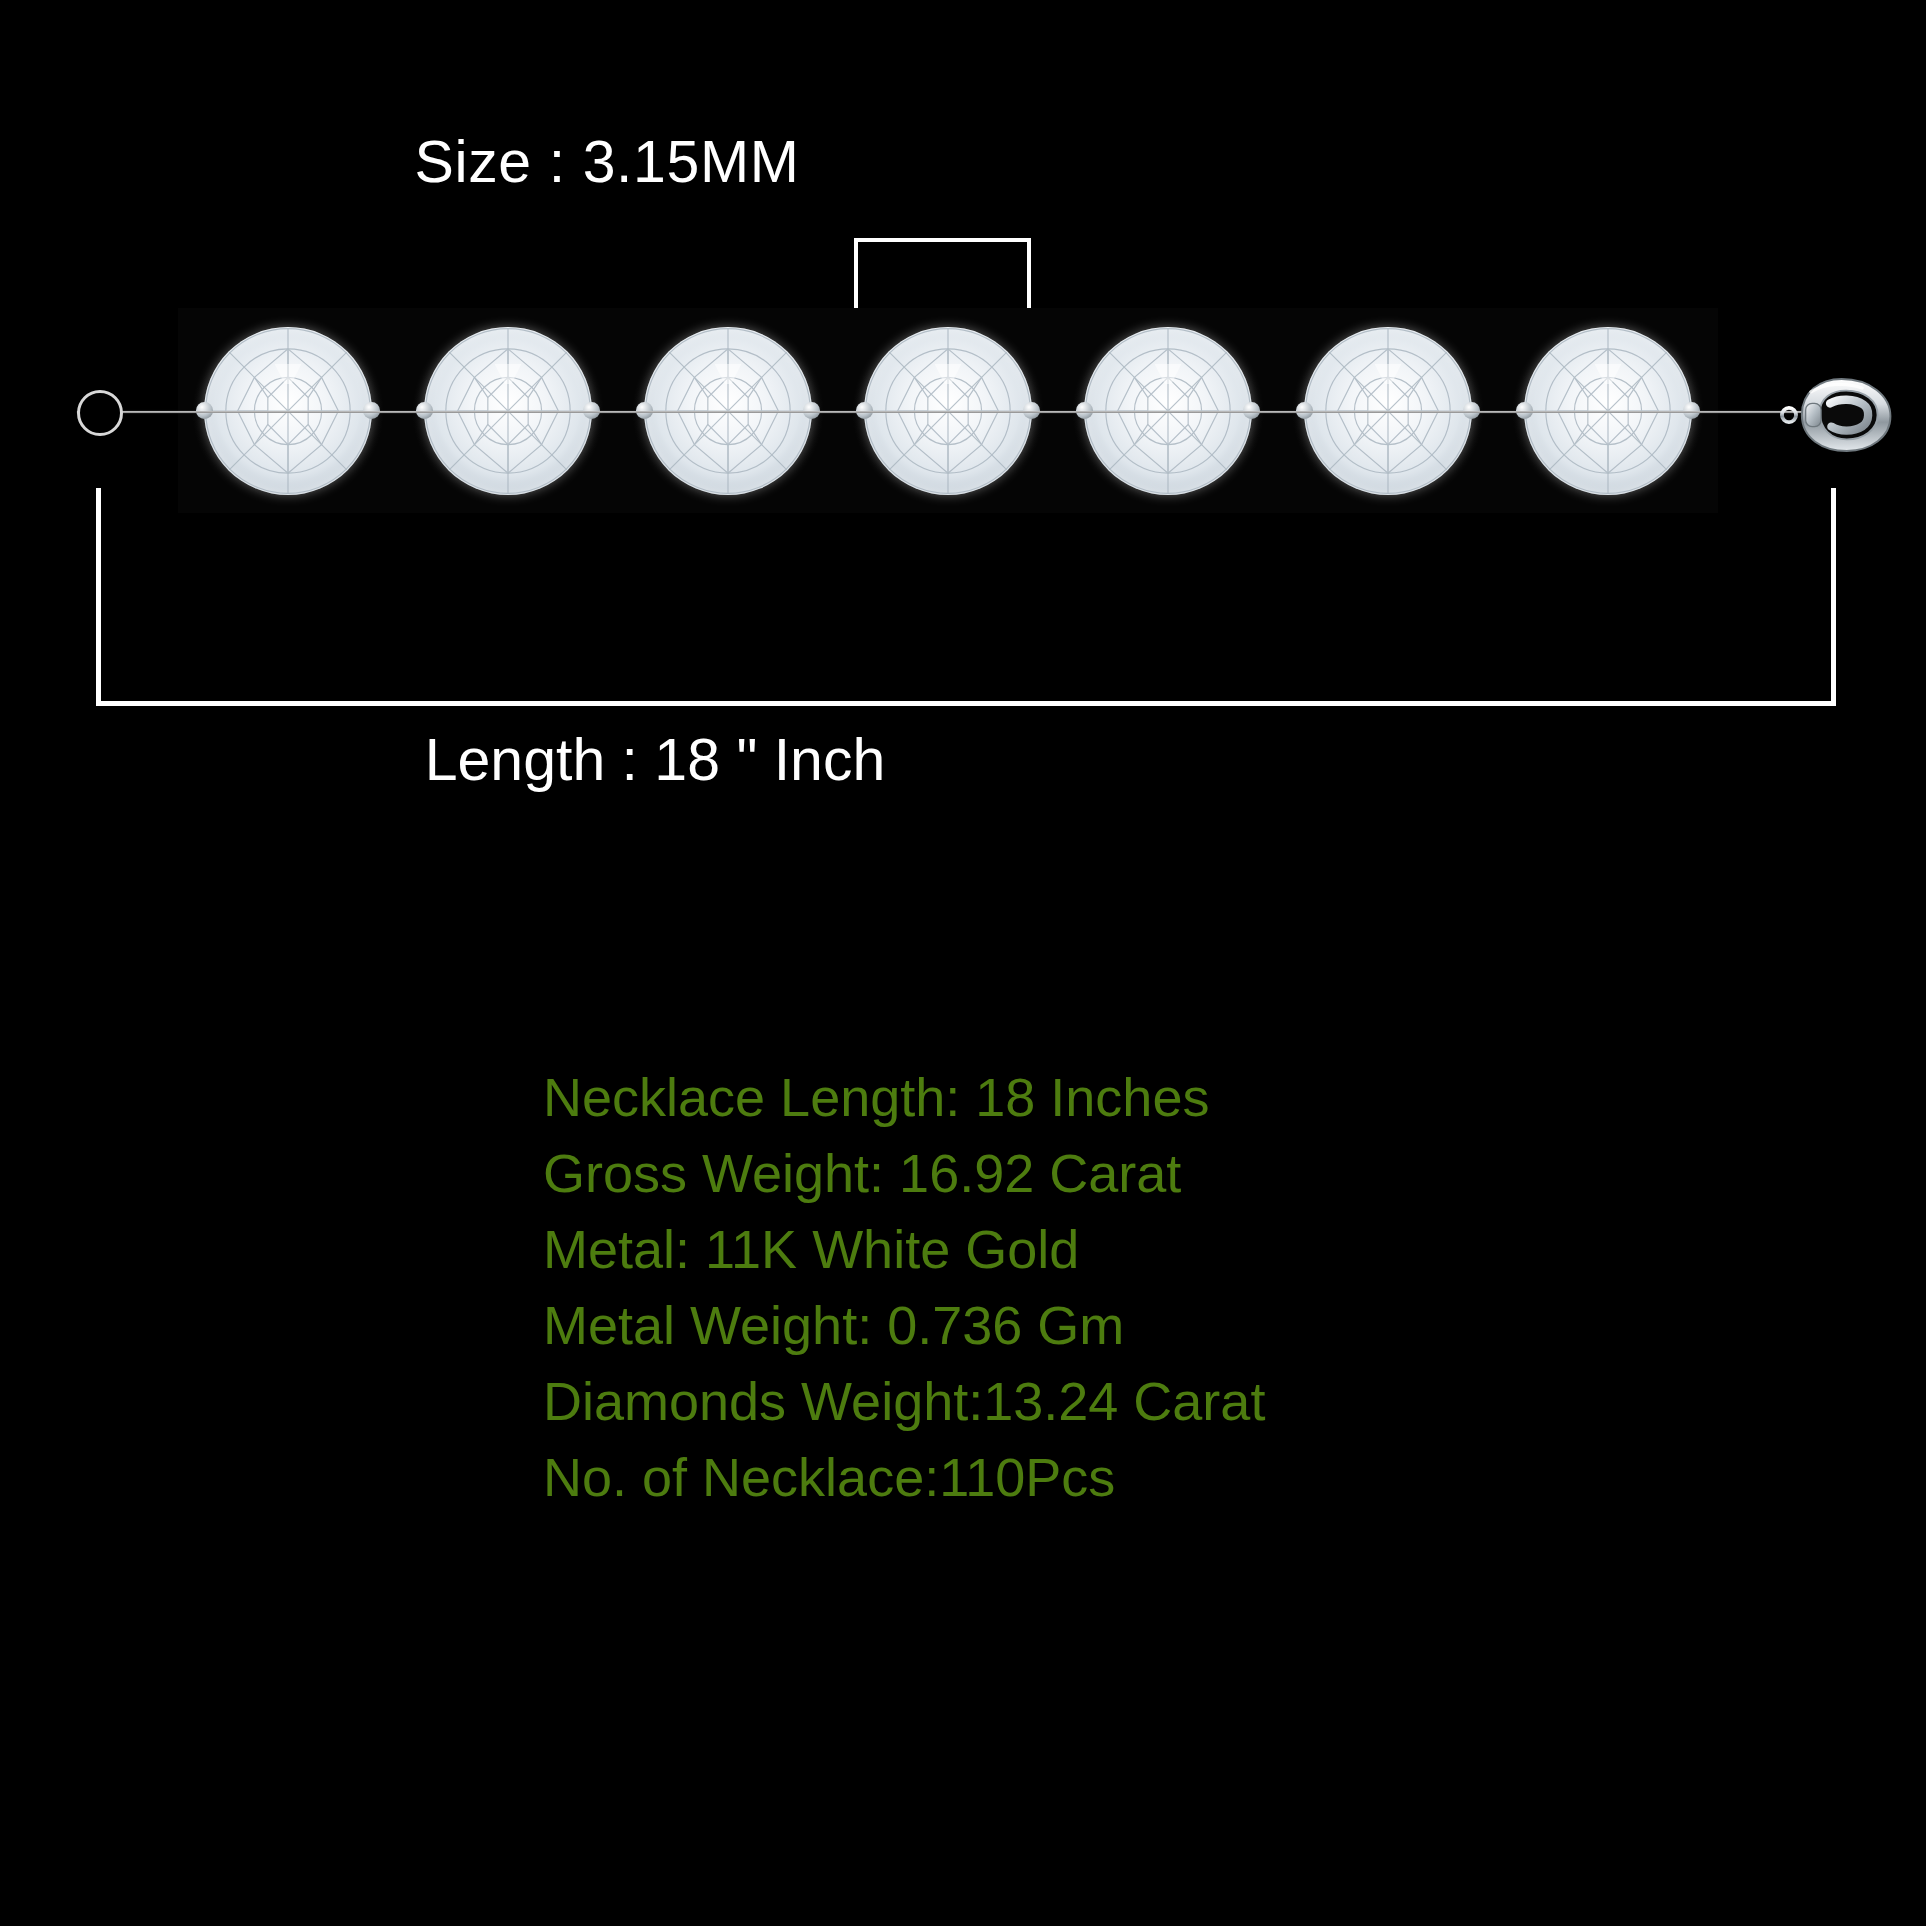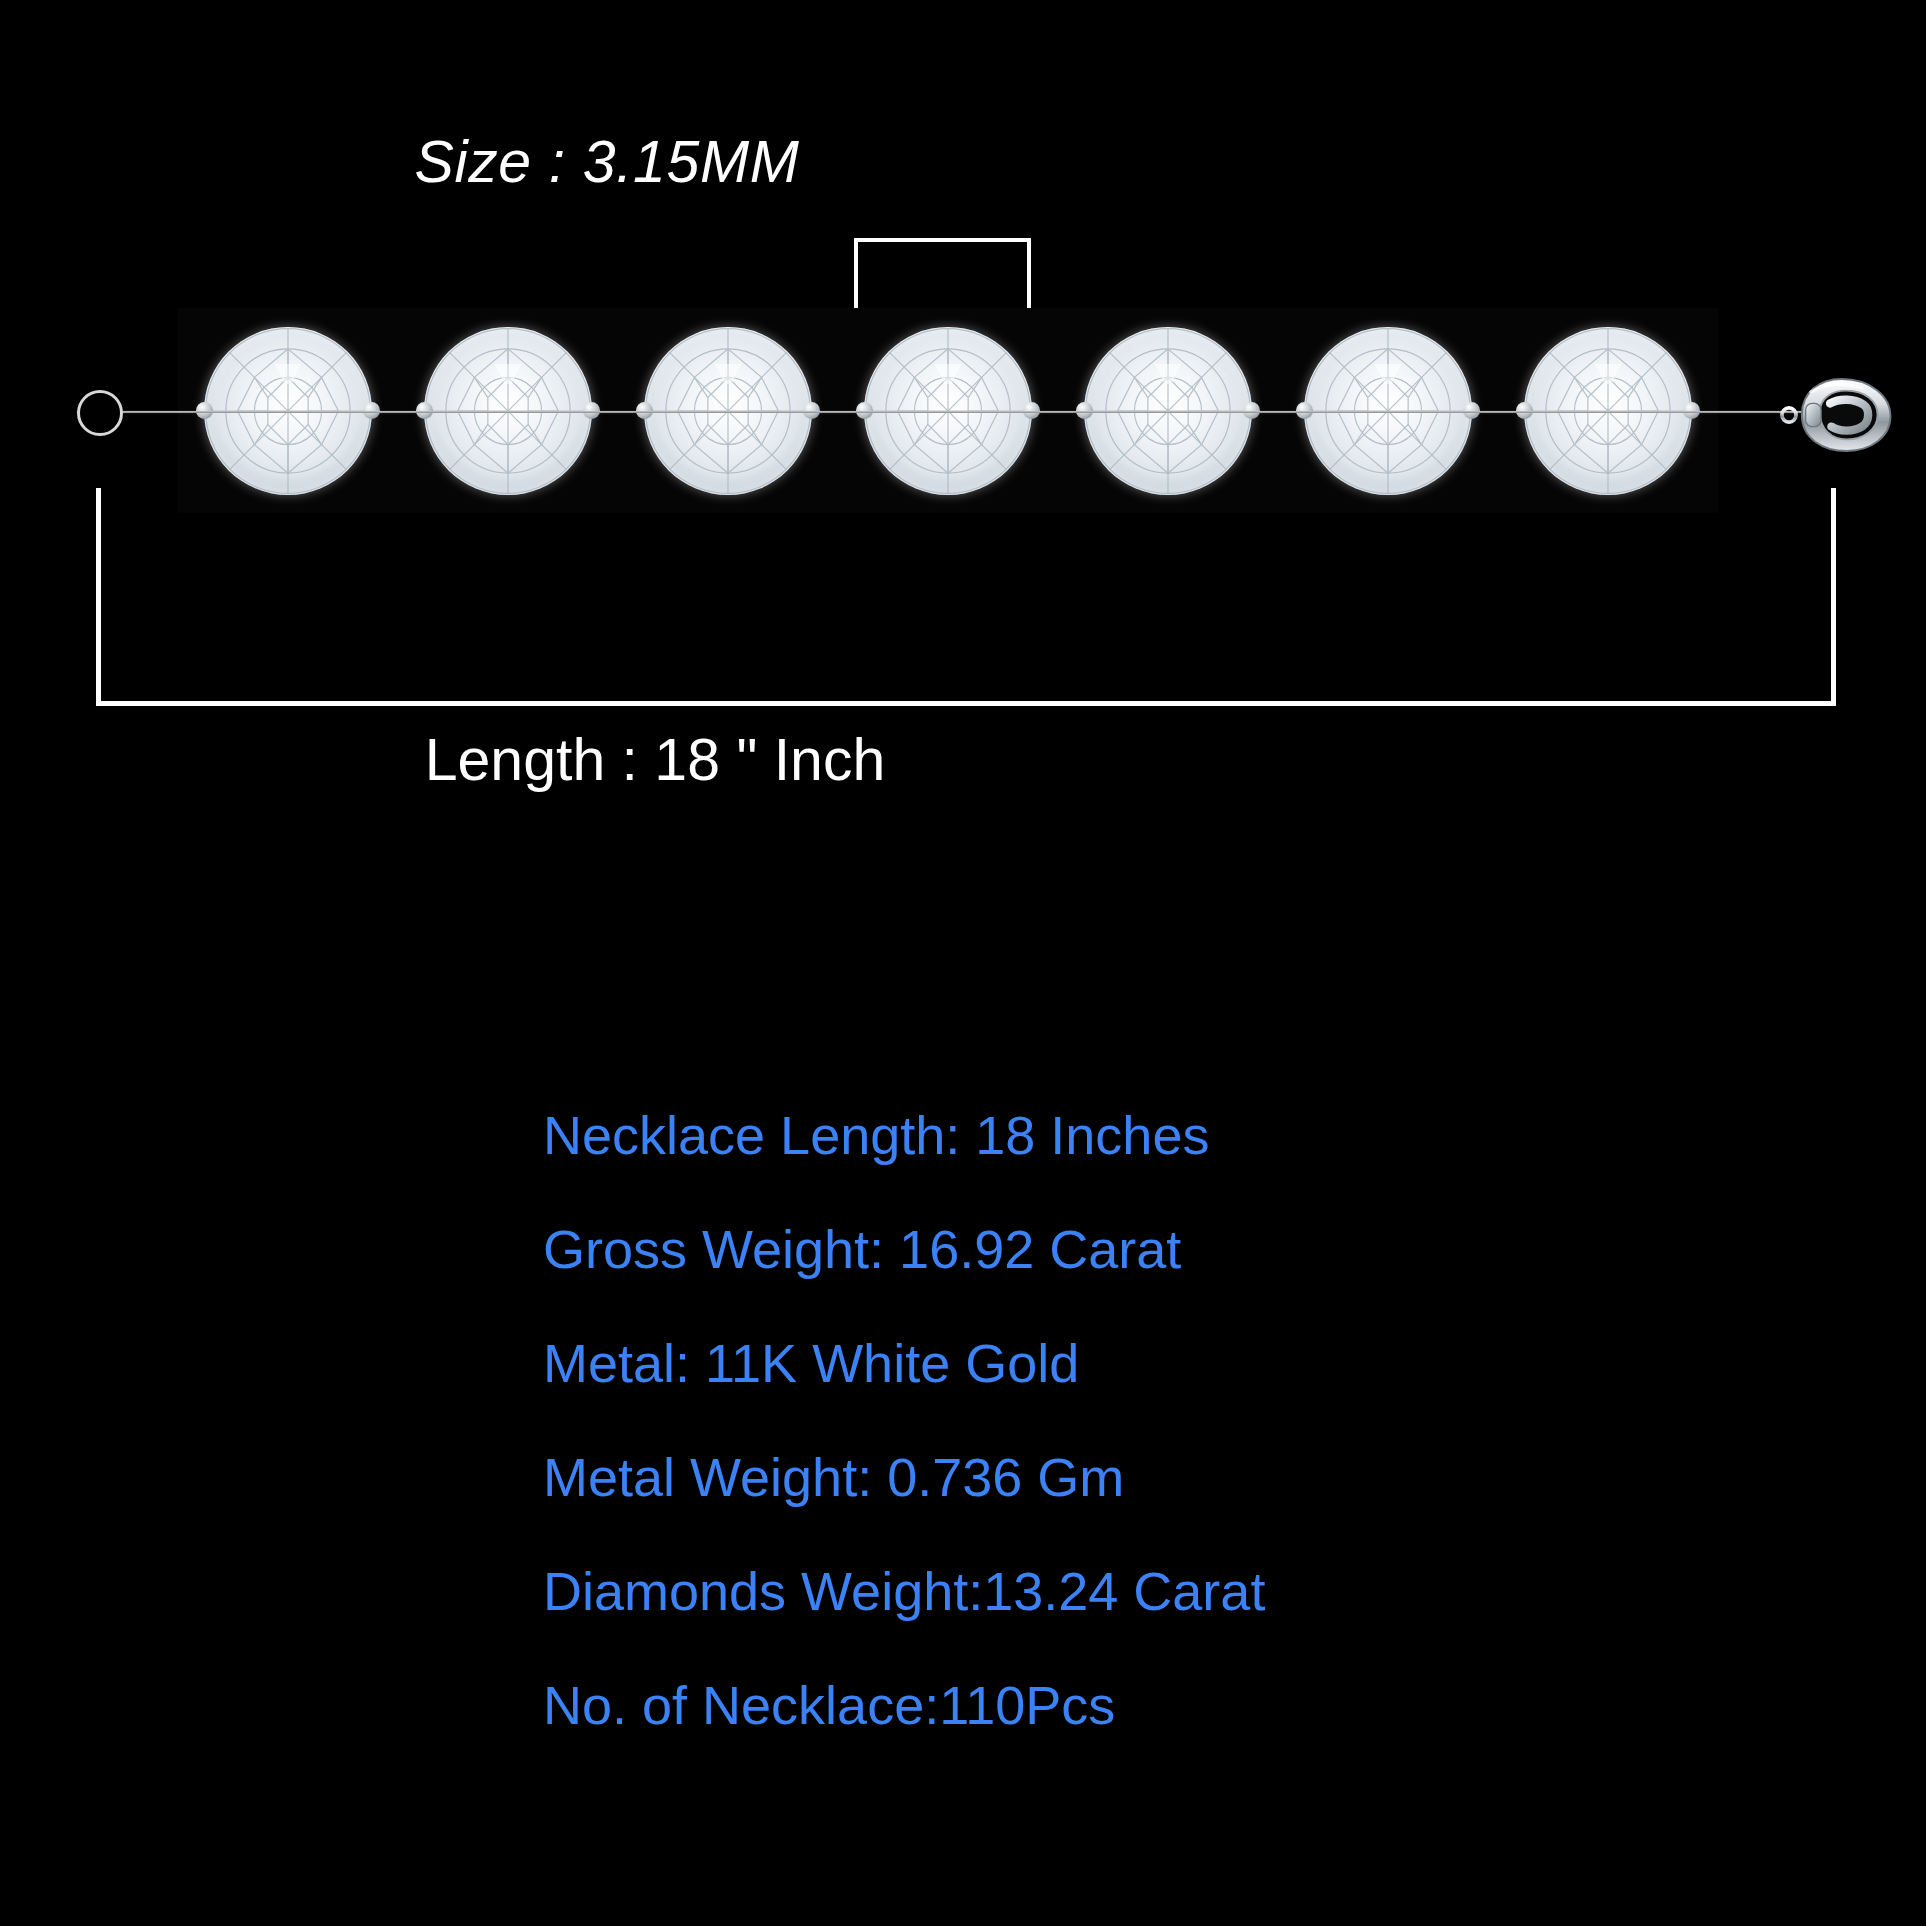--- a/index.html
+++ b/index.html
@@ -25,21 +25,20 @@
   .size-label {
     position: absolute;
     left: 0;
     top: 128px;
     width: 1536px;
     text-align: center;
     font-size: 59px;
     letter-spacing: 0.6px;
     color: #ffffff;
     white-space: nowrap;
-    font-style: italic;
   }
   .size-label-inner {
     display: inline-block;
     transform: translateX(-161px);
   }
 
   
   .size-bracket {
     position: absolute;
     left: 854px;
@@ -174,23 +173,22 @@
   
   .specs {
     position: absolute;
     left: 543px;
     top: 1059px;
     width: 963px;
   }
   .spec-line {
     font-size: 54px;
     line-height: 76px;
-    color: #3b82f6;
+    color: #4d7c0f;
     white-space: nowrap;
-    margin-top: 38px;
   }
 </style>
 </head>
 <body>
 
 <div class="stage">
 
   <div class="size-label">
     <span class="size-label-inner">Size : 3.15MM</span>
   </div>

